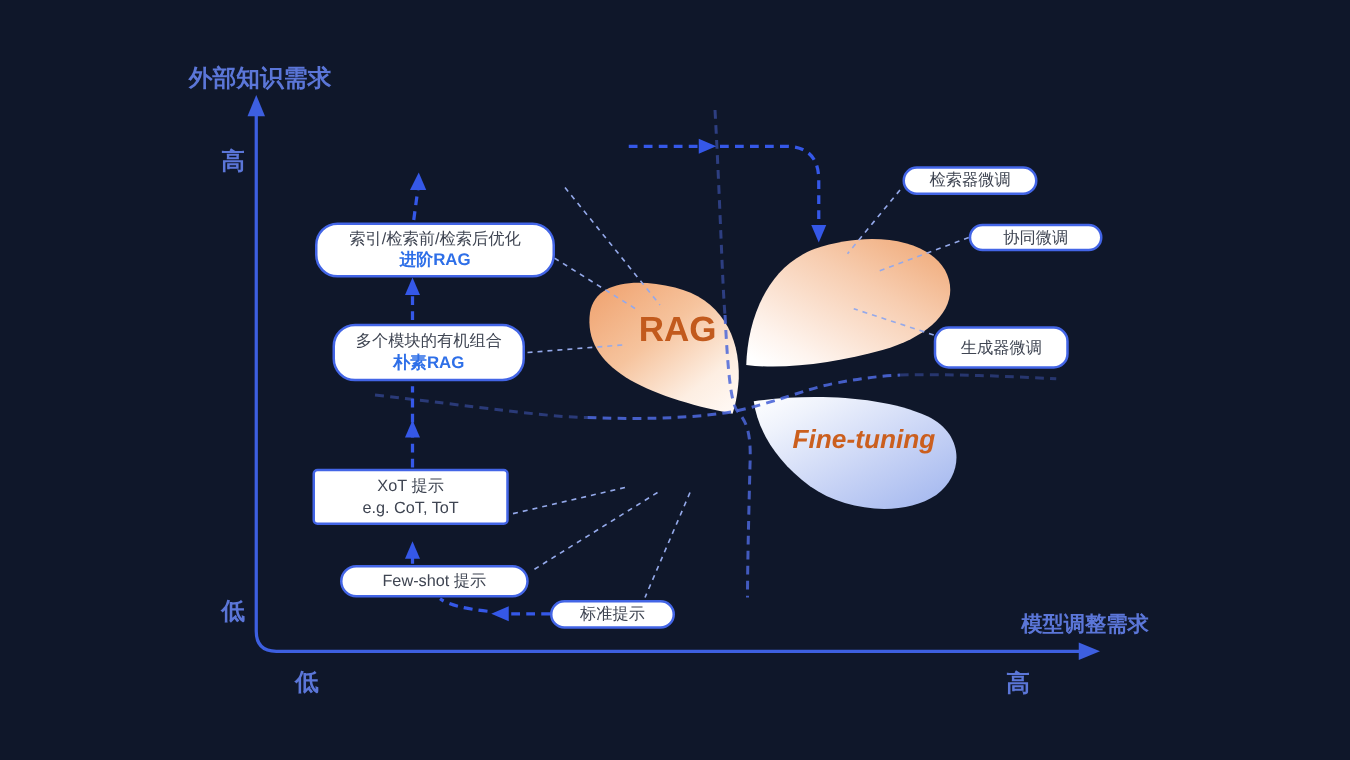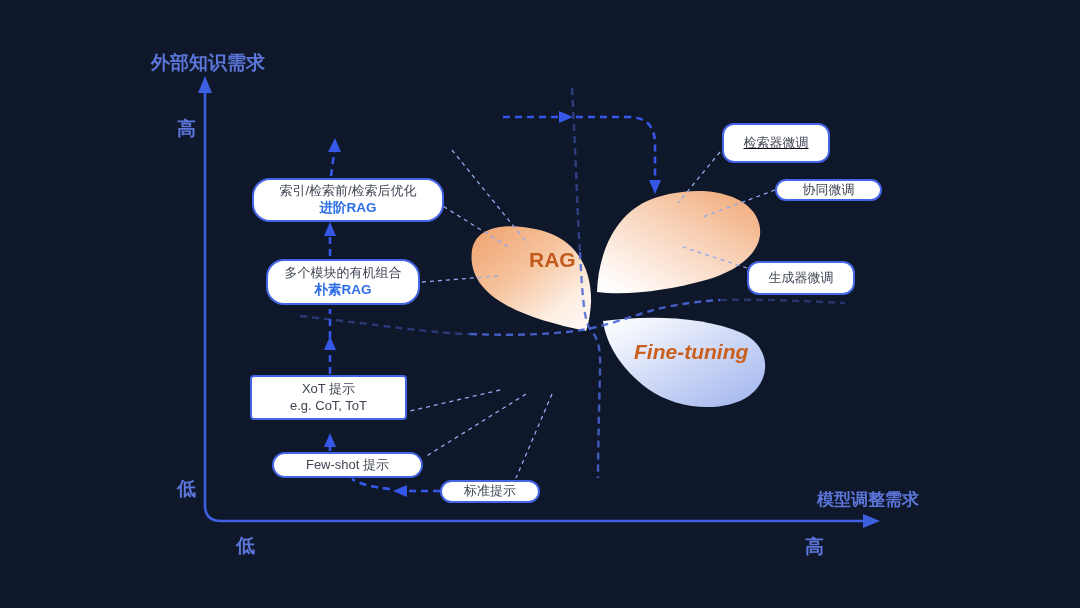--- a/index.html
+++ b/index.html
@@ -99,21 +99,21 @@
     </g>
   </svg>
 
   <div class="axis-label" style="left:151px;top:50px;font-size:19px;">外部知识需求</div>
   <div class="axis-label" style="left:177px;top:116px;font-size:19px;">高</div>
   <div class="axis-label" style="left:177px;top:476px;font-size:19px;">低</div>
   <div class="axis-label" style="left:236px;top:533px;font-size:19px;">低</div>
   <div class="axis-label" style="left:805px;top:534px;font-size:19px;">高</div>
   <div class="axis-label" style="left:817px;top:488px;font-size:17px;">模型调整需求</div>
 
-  <div class="big-label" style="left:529px;top:248px;font-size:21px;color:#c25a1d;">RAG</div>
+  <div class="big-label" style="left:511px;top:248px;font-size:28px;color:#c25a1d;">RAG</div>
   <div class="big-label" style="left:634px;top:340px;font-size:21px;color:#cb5f1e;font-style:italic;">Fine-tuning</div>
 
   <div class="node" style="left:252px;top:178px;width:192px;height:44px;border-radius:18px;">
     <span class="l1">索引/检索前/检索后优化</span>
     <span class="l2">进阶RAG</span>
   </div>
   <div class="node" style="left:266px;top:259px;width:154px;height:46px;border-radius:18px;">
     <span class="l1">多个模块的有机组合</span>
     <span class="l2">朴素RAG</span>
   </div>
@@ -122,21 +122,21 @@
     <span class="l1">XoT 提示</span>
     <span class="l1">e.g. CoT, ToT</span>
   </div>
   <div class="node" style="left:272px;top:452px;width:151px;height:26px;border-radius:13px;justify-content:center;">
     <span class="single">Few-shot 提示</span>
   </div>
   <div class="node" style="left:440px;top:480px;width:100px;height:23px;border-radius:12px;">
     <span class="single">标准提示</span>
   </div>
 
-  <div class="node" style="left:722px;top:123px;width:108px;height:40px;border-radius:12px;text-decoration:underline;">
+  <div class="node" style="left:722px;top:133px;width:108px;height:23px;border-radius:12px;">
     <span class="single">检索器微调</span>
   </div>
   <div class="node" style="left:775px;top:179px;width:107px;height:22px;border-radius:11px;">
     <span class="single">协同微调</span>
   </div>
   <div class="node" style="left:747px;top:261px;width:108px;height:34px;border-radius:12px;">
     <span class="single">生成器微调</span>
   </div>
 
 </div>

